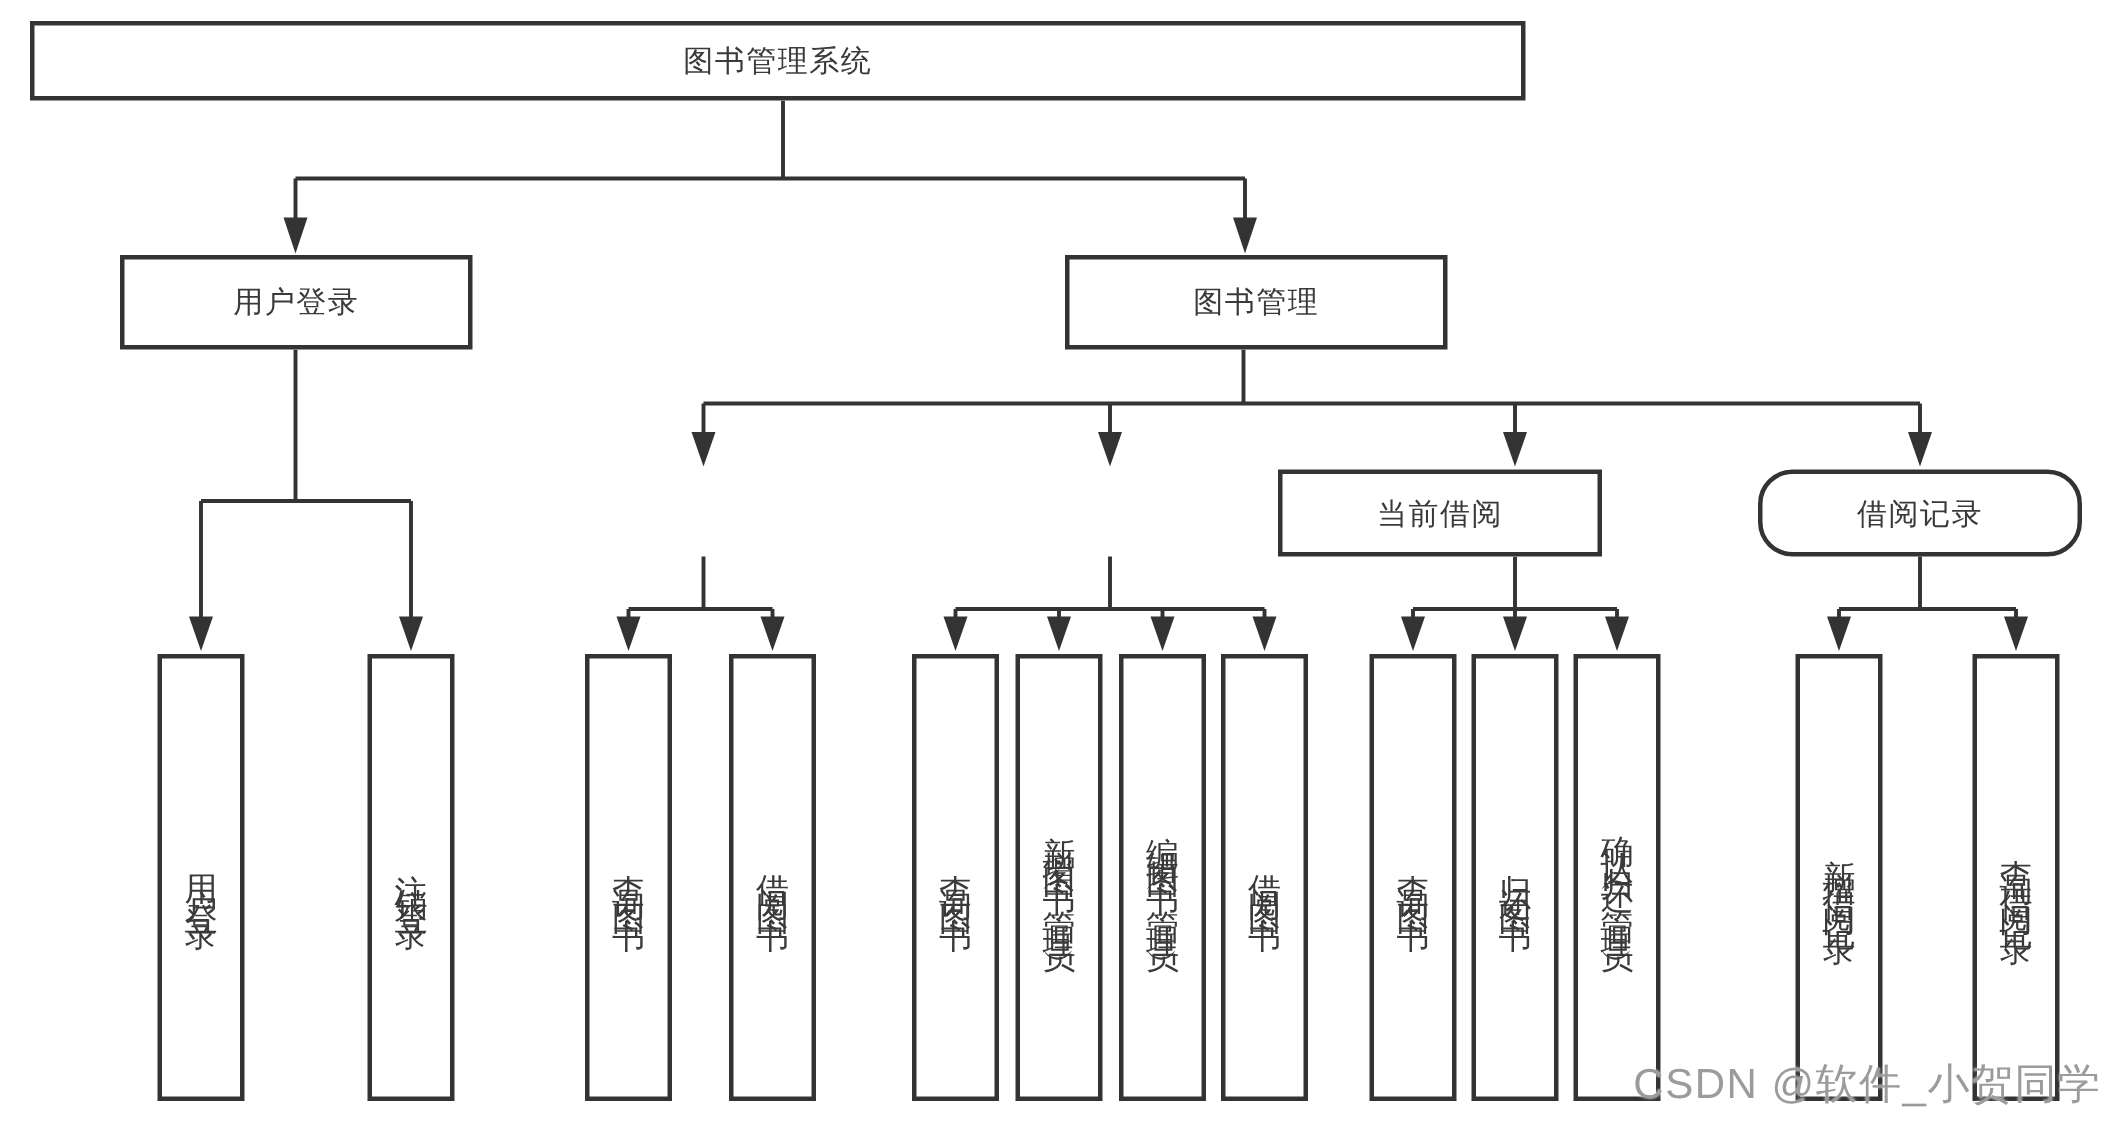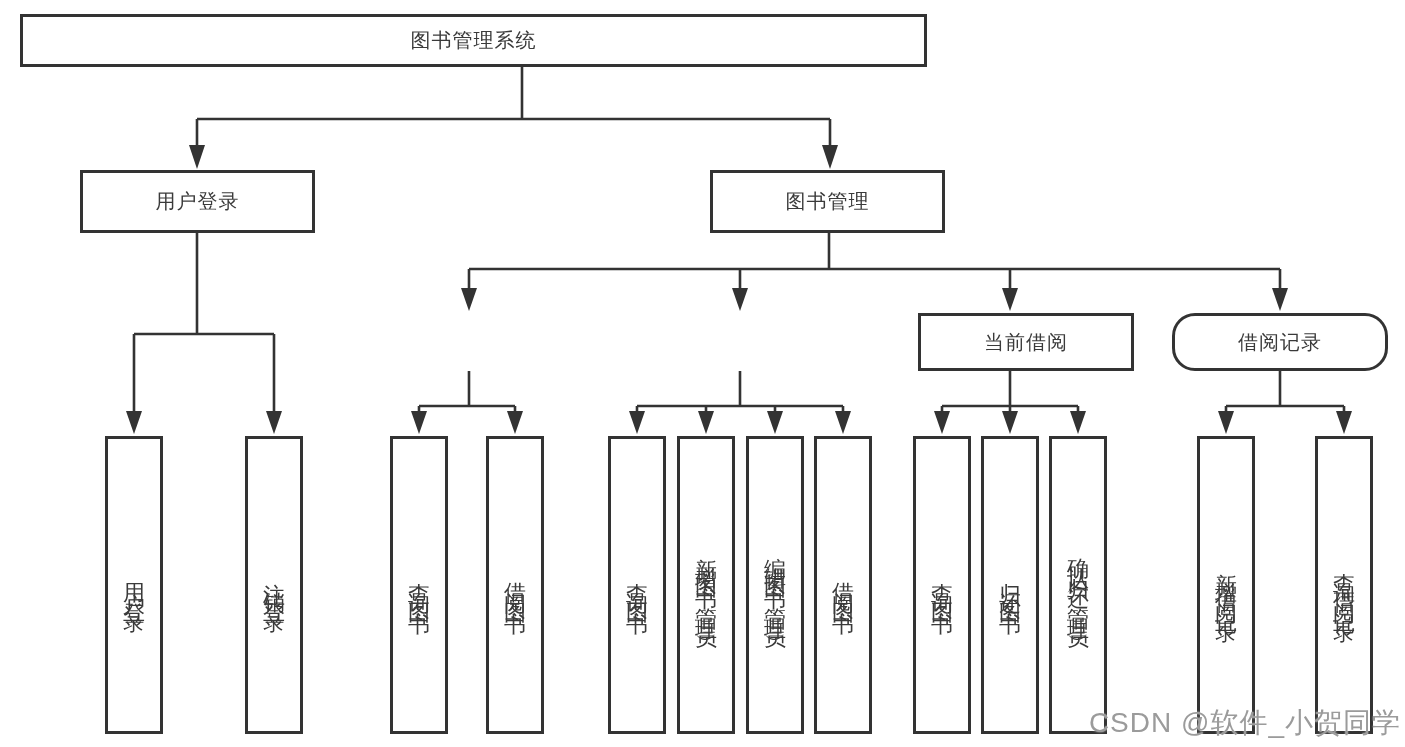--- a/index.html
+++ b/index.html
@@ -25,27 +25,27 @@
     position:absolute;
     border:3px solid var(--line);
     background:var(--background);
     display:flex;align-items:center;justify-content:center;
     color:var(--text);
     font-size:20px;
     letter-spacing:1px;
     white-space:nowrap;
   }
   
-  .n-root{left:20px;top:14px;width:907px;height:53px;}
+  .n-root{left:20px;top:14px;width:997px;height:53px;}
   
   .n-login{left:80px;top:170px;width:235px;height:63px;}
-  .n-mgmt{left:710px;top:170px;width:235px;height:63px;}
+  .n-mgmt{left:710px;top:170px;width:255px;height:63px;}
   
   .mid{top:313px;width:216px;height:58px;}
-  .m1{left:361px;} .m2{left:632px;} .m3{left:918px;} .m4{left:1172px;border-radius:23px;}
+  .m1{left:361px;} .m2{left:632px;} .m3{left:852px;} .m4{left:1172px;border-radius:23px;}
   
   .leaf{
     top:436px;width:58px;height:298px;
     font-size:22px;letter-spacing:0;
   }
   .leaf .vtext{
     writing-mode:vertical-rl;
     text-orientation:mixed;
     letter-spacing:10px;
     line-height:1;

